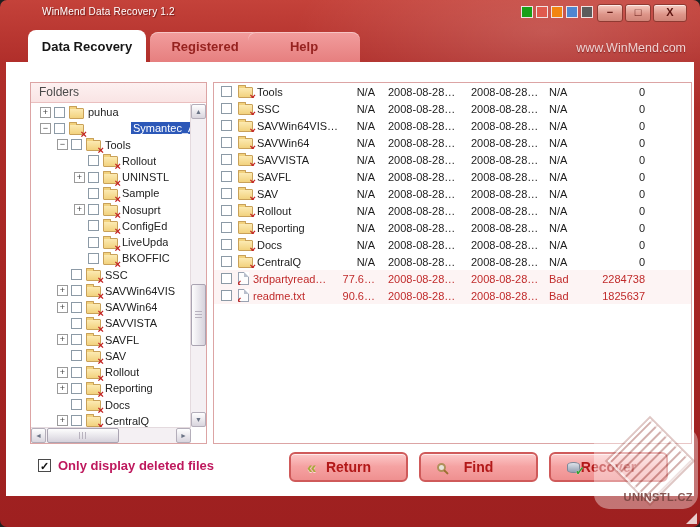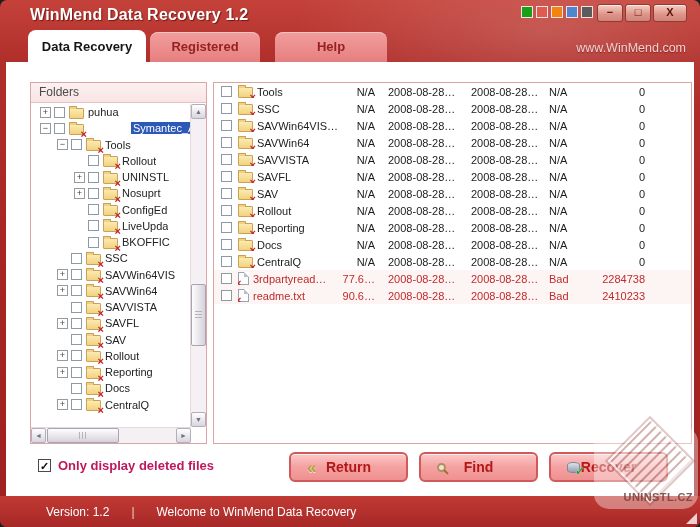--- a/index.html
+++ b/index.html
@@ -3,21 +3,21 @@
 <meta charset="utf-8">
 <style>
   html,body{margin:0;padding:0;background:#1f1f1f;font-family:"Liberation Sans",sans-serif;}
   *{box-sizing:border-box;}
   .window{position:relative;width:700px;height:527px;overflow:hidden;border-radius:7px;
     background:
       radial-gradient(ellipse 420px 160px at 78% 6%, rgba(255,255,255,0.16), transparent 60%),
       linear-gradient(180deg,#c4423a 0%,#b02e2a 12%,#a62523 55%,#9e2020 100%);}
   
   .titlebar{position:absolute;top:0;left:0;right:0;height:28px;}
-  .app-title{position:absolute;left:30px;top:6px;color:#fff;font-weight:bold;font-size:16px;
+  .app-title{position:absolute;left:42px;top:6px;color:#fff;font-weight:normal;font-size:10px;
     text-shadow:1px 1px 1px rgba(60,0,0,.6);letter-spacing:.2px;}
   .swatches{position:absolute;left:521px;top:6px;display:flex;gap:3px;}
   .swatch{width:12px;height:12px;border:1px solid #f2e2e2;flex:none;}
   .winbtns{position:absolute;left:597px;top:4px;display:flex;gap:2px;}
   .winbtn{height:18px;border:1px solid #8f3a32;border-radius:3px;color:#5c1410;font-weight:bold;
     font-size:11px;line-height:15px;text-align:center;background:linear-gradient(#f6ccc2,#dd9488 60%,#d08478);
     box-shadow:inset 0 1px 0 rgba(255,255,255,.65);}
   .winbtn.min,.winbtn.max{width:26px;} .winbtn.close{width:34px;}
   
   .tabstrip{position:absolute;top:28px;left:0;right:0;height:34px;}
@@ -138,21 +138,21 @@
     <div class="winbtns">
       <div class="winbtn min">−</div>
       <div class="winbtn max">□</div>
       <div class="winbtn close">X</div>
     </div>
   </div>
 
   <div class="tabstrip">
       <div class="tab active" style="left: 28px; width: 118px;">Data Recovery</div>
       <div class="tab" style="left: 150px; width: 110px;">Registered</div>
-      <div class="tab" style="left: 275px; width: 112px;">Help</div>
+      <div class="tab" style="left: 248px; width: 112px;">Help</div>
     </div>
   <div class="website">www.WinMend.com</div>
 
   <div class="content">
 
     <div class="panel folders-panel">
       <div class="panel-hd">Folders</div>
       <div class="tree" id="tree">
           <div class="trow" style="padding-left: 9px;">
             <span class="exp">+</span>
@@ -176,20 +176,26 @@
             <span class="exp-sp"></span>
             <span class="tcheck"></span>
             <span class="folder del"></span>
             <span class="tlabel">Rollout</span>
           </div>
           <div class="trow" style="padding-left: 43px;">
             <span class="exp">+</span>
             <span class="tcheck"></span>
             <span class="folder del"></span>
             <span class="tlabel">UNINSTL</span>
+          </div>
+          <div class="trow" style="padding-left: 43px;">
+            <span class="exp-sp"></span>
+            <span class="tcheck"></span>
+            <span class="folder del"></span>
+            <span class="tlabel">Sample</span>
           </div>
           <div class="trow" style="padding-left: 43px;">
             <span class="exp">+</span>
             <span class="tcheck"></span>
             <span class="folder del"></span>
             <span class="tlabel">Nosuprt</span>
           </div>
           <div class="trow" style="padding-left: 43px;">
             <span class="exp-sp"></span>
             <span class="tcheck"></span>
@@ -468,21 +474,21 @@
               <span class="hcheck"></span>
             </div>
             <div class="c-name">
               <span class="fileicon"></span>
               <span>readme.txt</span>
             </div>
             <div class="c-size">90.6…</div>
             <div class="c-created">2008-08-28…</div>
             <div class="c-modified">2008-08-28…</div>
             <div class="c-state">Bad</div>
-            <div class="c-first">2410233</div>
+            <div class="c-first">1825637</div>
             <div class="c-fill"></div>
           </div>
         </div>
     </div>
 
     <div class="footer-check">
       <span class="fcheck" id="fcheck">✓</span>
       <span class="fclabel">Only display deleted files</span>
     </div>
     <div id="btn-row">
@@ -495,25 +501,20 @@
           <span>Find</span>
         </button>
         <button class="btn" style="left: 543px;">
           <span class="bicon icon-recover"></span>
           <span>Recover</span>
         </button>
       </div>
 
   </div>
 
-  <div class="statusbar">
-    <span class="ver">Version: 1.2</span>
-    <span class="sep">|</span>
-    <span class="msg">Welcome to WinMend Data Recovery</span>
-  </div>
   <div class="grip"></div>
 
   <div class="watermark">
     <div class="wm-panel"></div>
     <div class="wm-diamond"></div>
     <div class="wm-text">UNINSTL.CZ</div>
   </div>
 
 </div>
 

